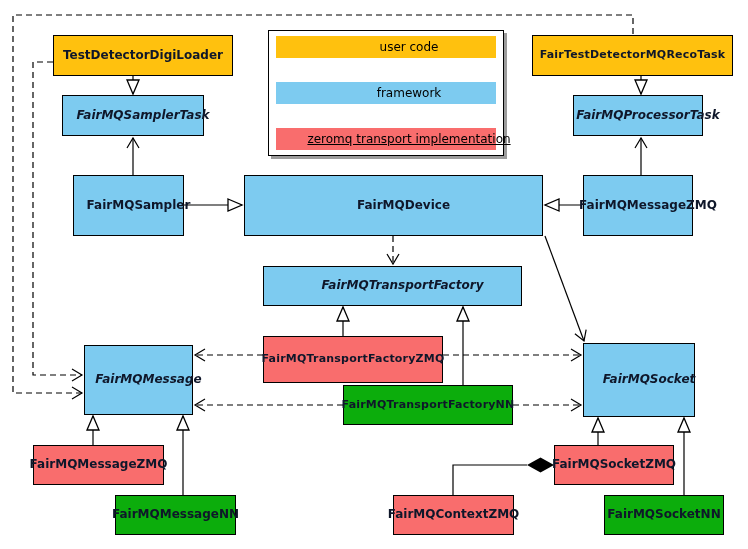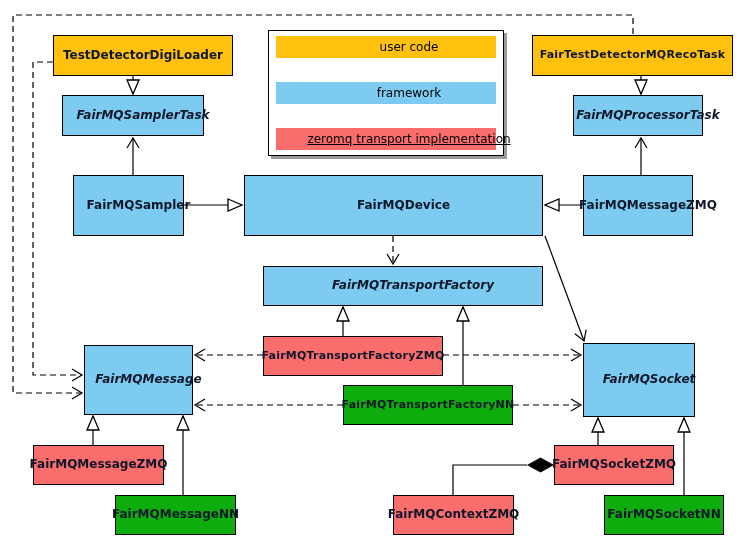--- a/index.html
+++ b/index.html
@@ -86,23 +86,23 @@
   <div class="node c-fw abstract" style="left:62px;top:95px;width:142px;height:41px;">FairMQSamplerTask</div>
 
   <div class="node c-fw abstract" style="left:573px;top:95px;width:130px;height:41px;">FairMQProcessorTask</div>
 
   <div class="node c-fw" style="left:73px;top:175px;width:111px;height:61px;">FairMQSampler</div>
 
   <div class="node c-fw" style="left:244px;top:175px;width:299px;height:61px;">FairMQDevice</div>
 
   <div class="node c-fw" style="left:583px;top:175px;width:110px;height:61px;">FairMQMessageZMQ</div>
 
-  <div class="node c-fw abstract" style="left:263px;top:266px;width:280px;height:40px;">FairMQTransportFactory</div>
+  <div class="node c-fw abstract" style="left:263px;top:266px;width:259px;height:40px;">FairMQTransportFactory</div>
 
-  <div class="node c-zmq tight" style="left:263px;top:336px;width:180px;height:40px;">FairMQTransportFactoryZMQ</div>
+  <div class="node c-zmq tight" style="left:263px;top:336px;width:180px;height:47px;">FairMQTransportFactoryZMQ</div>
 
   <div class="node c-nn tight" style="left:343px;top:385px;width:170px;height:40px;">FairMQTransportFactoryNN</div>
 
   <div class="node c-fw abstract" style="left:84px;top:345px;width:109px;height:70px;">FairMQMessage</div>
 
   <div class="node c-fw abstract" style="left:583px;top:343px;width:112px;height:74px;">FairMQSocket</div>
 
   <div class="node c-zmq" style="left:33px;top:445px;width:131px;height:40px;">FairMQMessageZMQ</div>
 
   <div class="node c-nn" style="left:103px;top:495px;width:121px;height:40px;margin-left:12px;">FairMQMessageNN</div>

